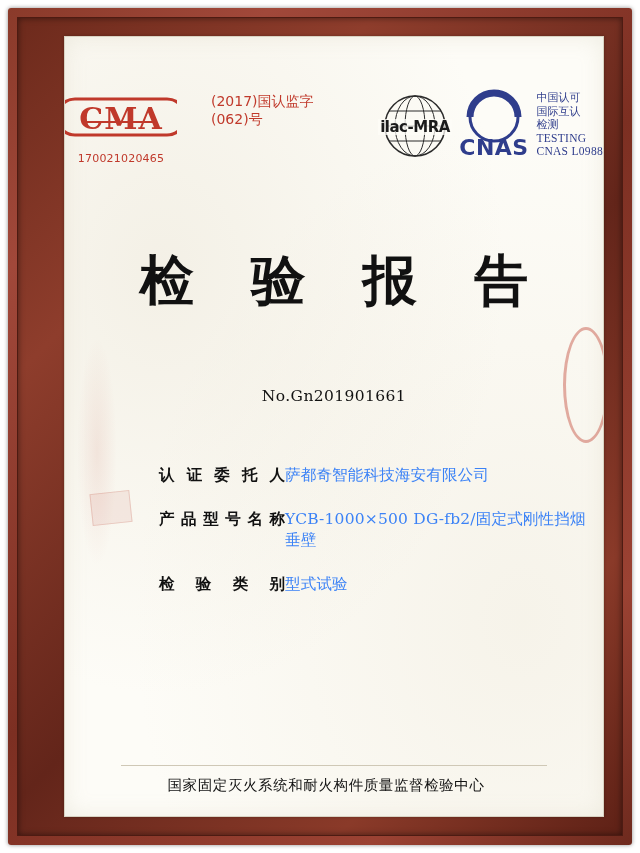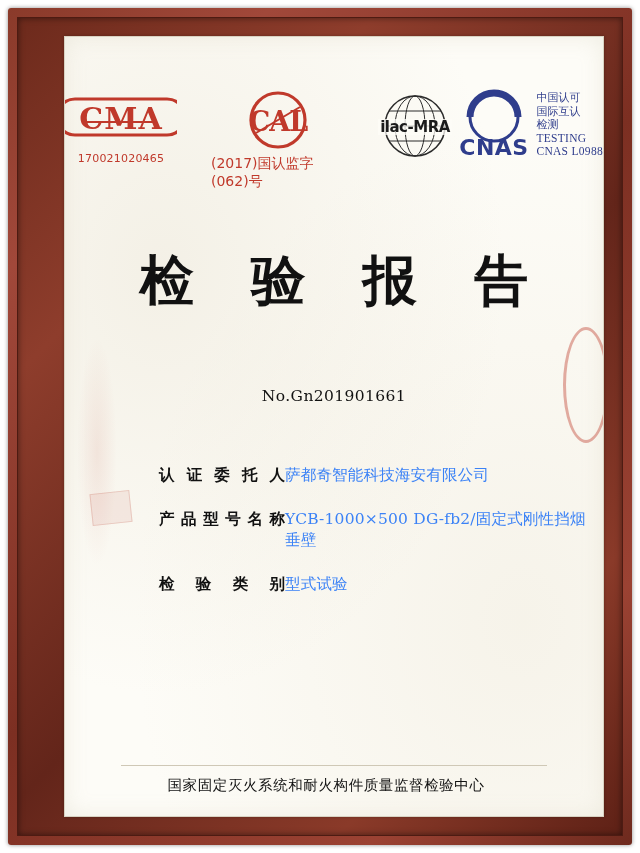--- a/index.html
+++ b/index.html
@@ -258,28 +258,20 @@
           <svg viewBox="0 0 112 56" width="112" height="56" aria-hidden="true">
             <path d="M10 10 H102 A10 10 0 0 1 102 46 H10 A10 10 0 0 1 10 10 Z" fill="none" stroke="#c0392b" stroke-width="3.2"></path>
             <text x="56" y="40" text-anchor="middle" font-family="DejaVu Serif, serif" font-size="30" font-weight="bold" fill="#c0392b" letter-spacing="1">CMA</text>
             <line x1="20" y1="33" x2="92" y2="33" stroke="#c0392b" stroke-width="2"></line>
           </svg>
         </div>
         <div class="cma-label">170021020465</div>
       </div>
 
       <div class="logo-block">
-        <div class="cal-mark">
-          <svg viewBox="0 0 96 62" width="96" height="62" aria-hidden="true">
-            <circle cx="48" cy="31" r="27" fill="none" stroke="#c0392b" stroke-width="3.2"></circle>
-            <path d="M20 31 A28 28 0 0 1 76 31" fill="none" stroke="#c0392b" stroke-width="0"></path>
-            <text x="48" y="42" text-anchor="middle" font-family="DejaVu Serif, serif" font-size="27" font-weight="bold" fill="#c0392b" letter-spacing="-1">CAL</text>
-            <path d="M26 44 L70 18" stroke="#c0392b" stroke-width="2" fill="none"></path>
-          </svg>
-        </div>
         <div class="cal-label">(2017)国认监字(062)号</div>
       </div>
 
       <div class="logo-block">
         <div class="cnas-wrap">
           <div class="ilac">
             <svg viewBox="0 0 74 74" width="74" height="74" aria-hidden="true">
               <circle cx="37" cy="37" r="30" fill="none" stroke="#2b2b2b" stroke-width="1.6"></circle>
               <g stroke="#2b2b2b" stroke-width="1" fill="none">
                 <ellipse cx="37" cy="37" rx="10" ry="30"></ellipse>

